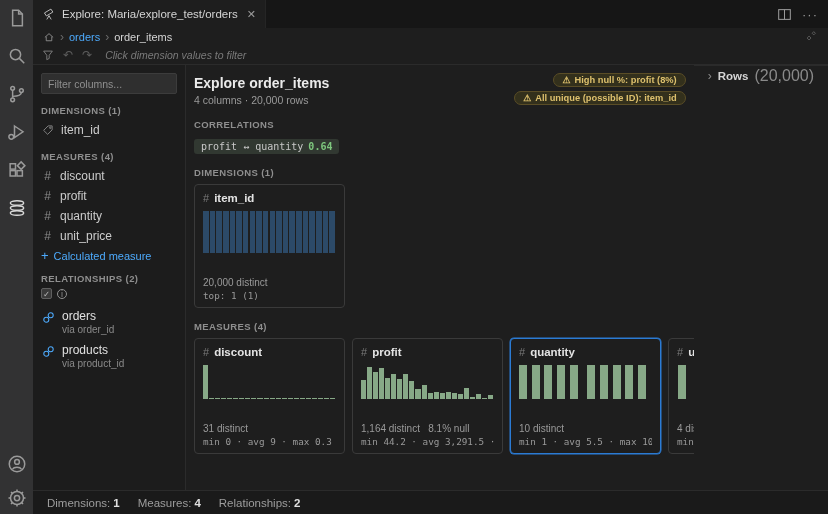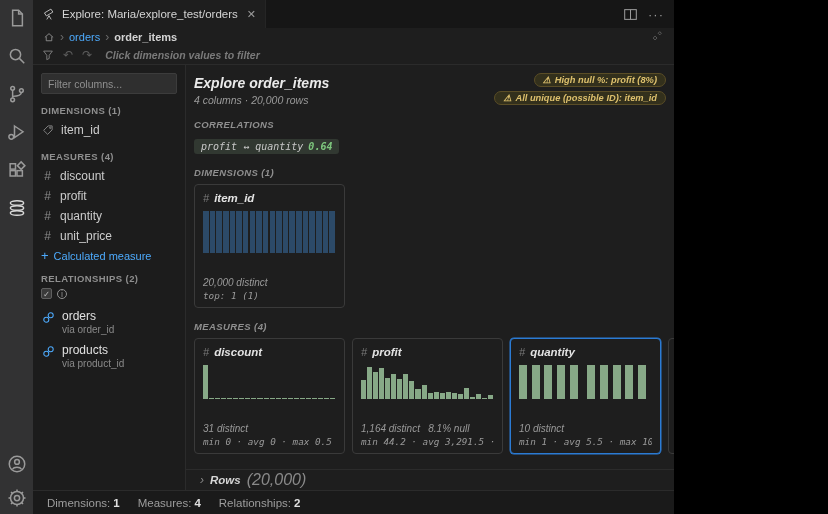--- a/index.html
+++ b/index.html
@@ -1,18 +1,18 @@
 <!DOCTYPE html>
 <html><head>
 <meta charset="utf-8">
 <style>
   * { margin:0; padding:0; box-sizing:border-box; }
   html,body { background:#000; }
   body { font-family:"Liberation Sans", sans-serif; }
-  .app { width:674px; height:514px; display:flex; background:#0f766e; overflow:hidden; position:relative; }
+  .app { width:828px; height:514px; display:flex; background:#0f766e; overflow:hidden; position:relative; }
 
   
   .activitybar { width:33px; background:#323233; display:flex; flex-direction:column; align-items:center; justify-content:space-between; padding:6px 0 4px; flex-shrink:0; }
   .ab-group { display:flex; flex-direction:column; align-items:center; gap:14px; }
   .ab-icon { width:24px; height:24px; display:flex; align-items:center; justify-content:center; cursor:pointer; }
   .ab-icon svg { stroke:#9a9a9a; fill:none; stroke-width:1.2; }
   .ab-icon.active svg { stroke:#d8d8d8; }
 
   
   .rightcol { flex:1; display:flex; flex-direction:column; min-width:0; }
@@ -23,28 +23,28 @@
   .tab-title { color:#d4d4d4; font-size:11.5px; white-space:nowrap; }
   .tab-close { color:#9a9a9a; font-size:11px; margin-left:3px; cursor:pointer; }
   .tabbar-actions { margin-left:auto; display:flex; align-items:center; gap:10px; padding-right:10px; }
   .tabbar-actions svg { stroke:#9a9a9a; fill:none; stroke-width:1.1; }
   .dots { color:#9a9a9a; font-size:13px; letter-spacing:1px; cursor:pointer; }
 
   .breadcrumbs { height:18px; display:flex; align-items:center; gap:5px; padding:0 10px; background:#1e1e1e; font-size:11px; }
   .breadcrumbs svg { stroke:#9a9a9a; fill:none; stroke-width:1.1; }
   .crumb-sep { color:#6a6a6a; font-size:12px; }
   .crumb-link { color:#4daafc; cursor:pointer; }
-  .crumb-current { color:#d4d4d4;font-weight:bold; }
+  .crumb-current { color:#d4d4d4; }
   .crumb-right { margin-left:auto; }
   .crumb-right svg { stroke:#5f5f5f; }
 
   .filterbar { height:19px; display:flex; align-items:center; gap:9px; padding:0 9px; border-bottom:1px solid #2b2b2b; background:#1e1e1e; flex-shrink:0; }
   .filterbar svg { stroke:#8a8a8a; fill:none; stroke-width:1.1; }
   .undo-redo { color:#5d5d5d; font-size:12px; line-height:1; cursor:pointer; }
-  .filter-hint { color:#7a7a7a; font-size:10.5px; font-style:italic; margin-left:4px;font-weight:bold; }
+  .filter-hint { color:#7a7a7a; font-size:10.5px; font-style:italic; margin-left:4px; }
 
   
   .content { flex:1; display:flex; min-height:0; }
 
   .sidepanel { width:153px; flex-shrink:0; background:#1c1c1c; border-right:1px solid #2b2b2b; padding:8px 8px 0; overflow:hidden; }
   .filter-input { width:100%; height:21px; background:#2f2f2f; border:1px solid #3c3c3c; border-radius:2px; color:#bcbcbc; font-size:10.5px; padding:0 6px; font-family:"Liberation Sans",sans-serif; }
   .filter-input::placeholder { color:#8f8f8f; }
   .sp-header { font-size:9.5px; font-weight:bold; color:#8f8f8f; letter-spacing:.4px; margin:11px 0 4px; }
   .sp-item { display:flex; align-items:center; gap:7px; padding:3px 1px; color:#cccccc; font-size:12px; cursor:pointer; }
   .sp-item .hash { color:#8a8a8a; font-size:12px; width:11px; text-align:center; }
@@ -54,21 +54,21 @@
   .apply-row { display:flex; align-items:center; gap:5px; margin:2px 0 6px; cursor:pointer; }
   .checkbox { width:11px; height:11px; background:#3a3a3a; border:1px solid #5f5f5f; border-radius:2px; color:#b5b5b5; font-size:8.5px; line-height:10px; text-align:center; }
   .apply-label { color:#8f8f8f; font-size:9.8px; }
   .info-circ { color:#8f8f8f; font-size:9px; border:1px solid #8f8f8f; border-radius:50%; width:10px; height:10px; line-height:9px; text-align:center; flex-shrink:0; }
   .rel-item { display:flex; gap:7px; padding:4px 1px; cursor:pointer; }
   .rel-item svg { stroke:#4daafc; fill:none; stroke-width:1.3; margin-top:2px; flex-shrink:0; }
   .rel-name { color:#e0e0e0; font-size:12px; }
   .rel-via { color:#8a8a8a; font-size:10px; margin-top:1px; }
 
   
-  .main { flex:1; display:flex; flex-direction:column; background:#1e1e1e; min-width:0; position:relative;font-style:italic; }
+  .main { flex:1; display:flex; flex-direction:row; background:#1e1e1e; min-width:0; position:relative; }
   .main-scroll { flex:1; padding:10px 8px 0; overflow:hidden; position:relative; }
   .page-title { color:#eaeaea; font-size:14px; font-weight:bold; }
   .page-subtitle { color:#9a9a9a; font-size:10.5px; margin-top:3px; }
   .warnings { position:absolute; top:8px; right:8px; display:flex; flex-direction:column; align-items:flex-end; gap:4px; }
   .warn-badge { display:inline-flex; align-items:center; gap:4px; background:#33301c; border:1px solid #5a4d26; border-radius:9px; padding:1px 8px; color:#ddc06d; font-size:9.3px; font-weight:bold; white-space:nowrap; cursor:default; }
   .warn-tri { font-size:9px; }
 
   .section-label { font-size:9.5px; font-weight:bold; color:#8f8f8f; letter-spacing:.4px; margin:13px 0 6px; }
   .corr-chip { display:inline-block; background:#313831; border-radius:3px; padding:2px 7px; font-family:"DejaVu Sans Mono",monospace; font-size:10px; color:#c8c8c8; cursor:pointer; }
   .corr-val { color:#7ec77e; font-weight:bold; margin-left:5px; }
@@ -353,21 +353,21 @@
                   <div class="hbar" style="left: 63.7%; width: 3.8%; height: 4%; background: rgb(135, 169, 135);"></div>
                   <div class="hbar" style="left: 68.25%; width: 3.8%; height: 4%; background: rgb(135, 169, 135);"></div>
                   <div class="hbar" style="left: 72.8%; width: 3.8%; height: 4%; background: rgb(135, 169, 135);"></div>
                   <div class="hbar" style="left: 77.35%; width: 3.8%; height: 4%; background: rgb(135, 169, 135);"></div>
                   <div class="hbar" style="left: 81.9%; width: 3.8%; height: 4%; background: rgb(135, 169, 135);"></div>
                   <div class="hbar" style="left: 86.45%; width: 3.8%; height: 4%; background: rgb(135, 169, 135);"></div>
                   <div class="hbar" style="left: 91%; width: 3.8%; height: 4%; background: rgb(135, 169, 135);"></div>
                   <div class="hbar" style="left: 95.55%; width: 3.8%; height: 4%; background: rgb(135, 169, 135);"></div>
                 </div>
               <div class="card-distinct">31 distinct</div>
-              <div class="card-stats">min 0 · avg 0 · max 0.5</div>
+              <div class="card-stats">min 0 · avg 9 · max 0.3</div>
             </div>
             <div class="card">
               <div class="card-head">
                   <span class="card-hash">#</span>
                   <span class="card-title">profit</span>
                 </div>
               <div class="hist">
                   <div class="hbar" style="left: 0%; width: 3.8%; height: 55%; background: rgb(135, 169, 135);"></div>
                   <div class="hbar" style="left: 4.55%; width: 3.8%; height: 95%; background: rgb(135, 169, 135);"></div>
                   <div class="hbar" style="left: 9.1%; width: 3.8%; height: 78%; background: rgb(135, 169, 135);"></div>

